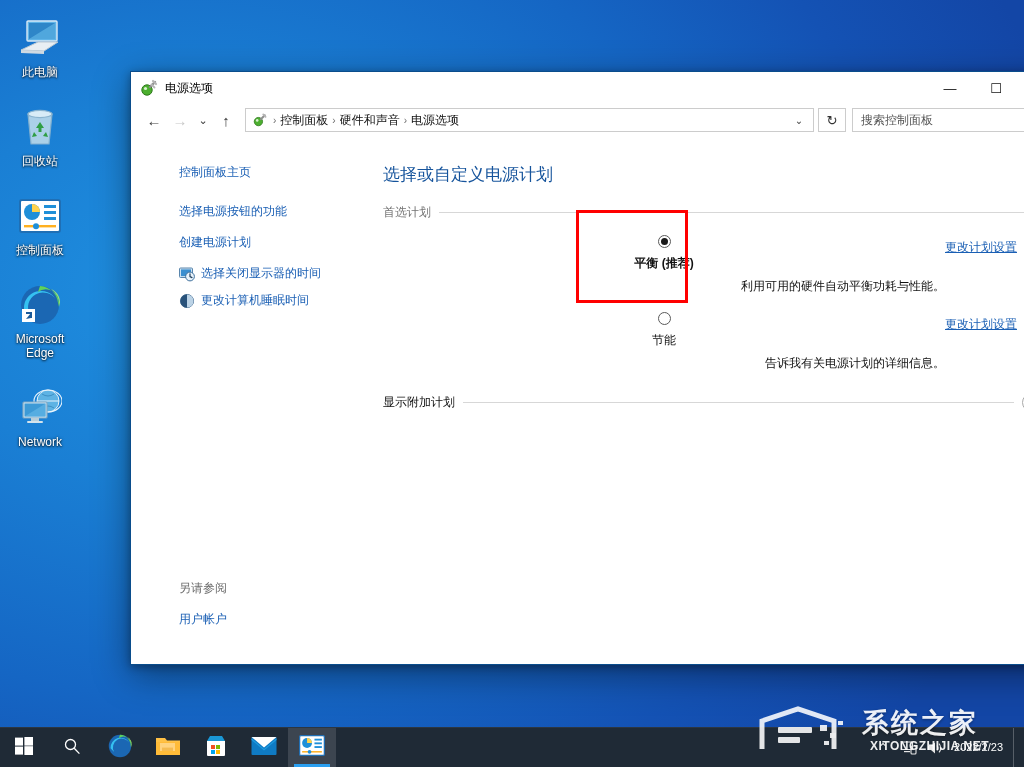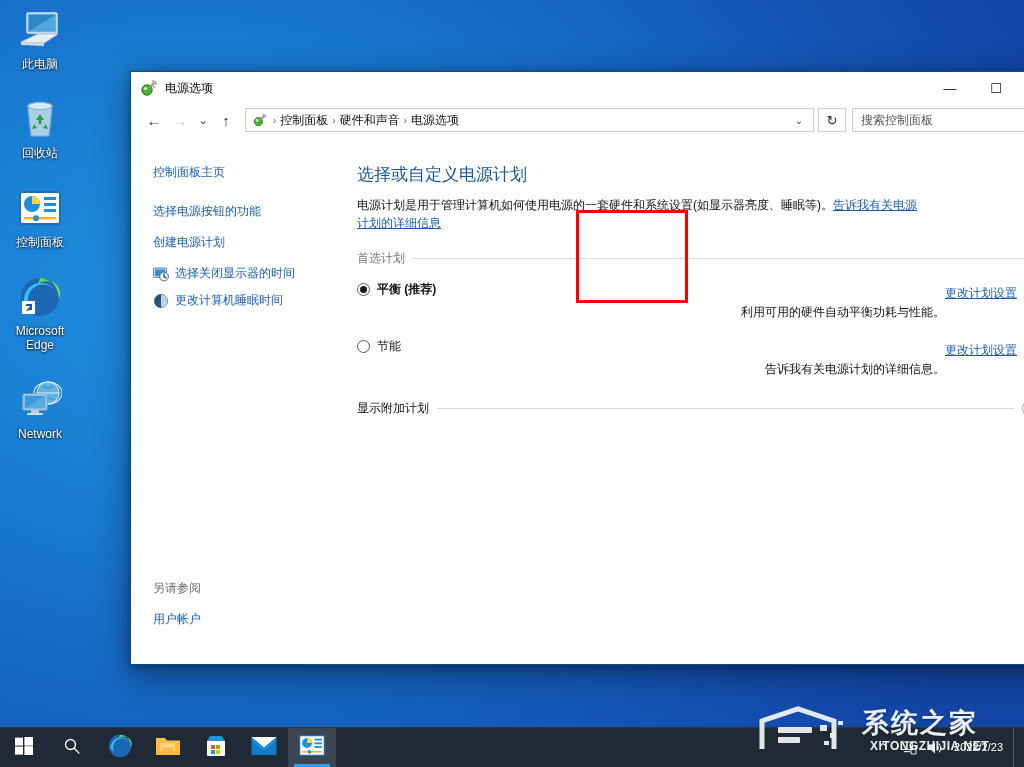--- a/index.html
+++ b/index.html
@@ -9,21 +9,21 @@
     font-family: "Liberation Sans", "DejaVu Sans", sans-serif;
   }
   #desktop {
     position: relative;
     width: 1024px; height: 767px;
     background: radial-gradient(ellipse 900px 700px at 18% 38%, #1f8fe0 0%, #1a7fd4 28%, #1566c4 58%, #1452b4 80%, #1346a6 100%);
     overflow: hidden;
   }
 
   
-  .desk-icons { position: absolute; left: 0; top: 0; width: 80px; }
+  .desk-icons { position: absolute; left: 0; top: 8px; width: 80px; }
   .desk-icon {
     width: 80px; padding: 6px 2px 4px; margin-bottom: 14px;
     text-align: center; cursor: default;
   }
   .desk-icon .glyph { height: 48px; display:flex; align-items:center; justify-content:center; }
   .desk-icon .lbl {
     margin-top: 3px;
     font-size: 12px; color: #fff; line-height: 14px;
     text-shadow: 0 1px 2px rgba(0,0,0,.75), 0 0 3px rgba(0,0,0,.6);
     word-break: break-word;
@@ -79,21 +79,21 @@
   }
   .searchbox {
     width: 205px; height: 24px; border: 1px solid #cccccc; background: #fff;
     display: flex; align-items: center; padding: 0 6px 0 8px; flex: none;
   }
   .searchbox .sph { font-size: 12px; color: #555; }
   .searchbox .mag { margin-left: auto; color: #444; }
 
   
   .winbody { flex: 1 1 auto; display: flex; position: relative; background: #fff; min-height: 0; }
-  .sidebar { width: 210px; flex: none; padding: 22px 10px 8px 22px; position: relative; }
+  .sidebar { width: 210px; flex: none; padding: 22px 10px 8px 22px; position: relative; margin-left: 26px; }
   .side-link {
     font-size: 12px; color: #1a5fb4; line-height: 16px;
     margin-bottom: 15px; cursor: default; display: block;
   }
   .side-row { display: flex; align-items: flex-start; gap: 6px; margin-bottom: 10px; }
   .side-row .ico { width: 16px; height: 16px; flex: none; margin-top: 1px; }
   .side-row .side-link { margin-bottom: 0; }
   .side-bottom { position: absolute; left: 22px; bottom: 22px; width: 180px; }
   .side-bottom .hdr { font-size: 12px; color: #6d6d6d; margin-bottom: 14px; }
 
@@ -110,21 +110,21 @@
   p.page-desc { font-size: 12px; color: #111; line-height: 18px; max-width: 560px; }
   p.page-desc a { color: #1a5fb4; text-decoration: underline; cursor: default; }
 
   .group { margin-top: 18px; }
   .group-head { display: flex; align-items: center; gap: 8px; }
   .group-head .gt { font-size: 12px; color: #737373; white-space: nowrap; }
   .group-head .rule { flex: 1 1 auto; height: 1px; background: #d7d7d7; }
 
   .plan-row { display: flex; align-items: flex-start; margin-top: 14px; }
   .plan-left { flex: 1 1 auto; min-width: 0; }
-  .radio-line { display: flex; align-items: center; gap: 7px; }
+  .radio-line { display: flex; align-items: center; gap: 7px; flex-direction: column; }
   .radio {
     width: 13px; height: 13px; border-radius: 50%;
     border: 1px solid #5a5a5a; background: #fff; flex: none;
     display: flex; align-items: center; justify-content: center;
   }
   .radio .dot { width: 7px; height: 7px; border-radius: 50%; background: #1a1a1a; display: none; }
   .radio.checked .dot { display: block; }
   .plan-name { font-size: 12px; color: #111; font-weight: bold; }
   .plan-desc { font-size: 12px; color: #111; margin: 6px 0 0 21px; line-height: 16px; text-align: right; }
   .plan-link {
@@ -363,23 +363,20 @@
           <div class="hdr">另请参阅</div>
           <span class="side-link">用户帐户</span>
         </div>
       </div>
 
       <div class="content">
         <div class="help">?</div>
 
         <h1 class="page-title">选择或自定义电源计划</h1>
 
-        <p class="page-desc">
-          <span>电源计划是用于管理计算机如何使用电源的一套硬件和系统设置(如显示器亮度、睡眠等)。</span><a>告诉我有关电源计划的详细信息</a>
-        </p>
 
         <div class="group">
           <div class="group-head">
             <span class="gt">首选计划</span>
             <span class="rule"></span>
           </div>
 
           <div class="plan-row">
             <div class="plan-left">
               <div class="radio-line">

